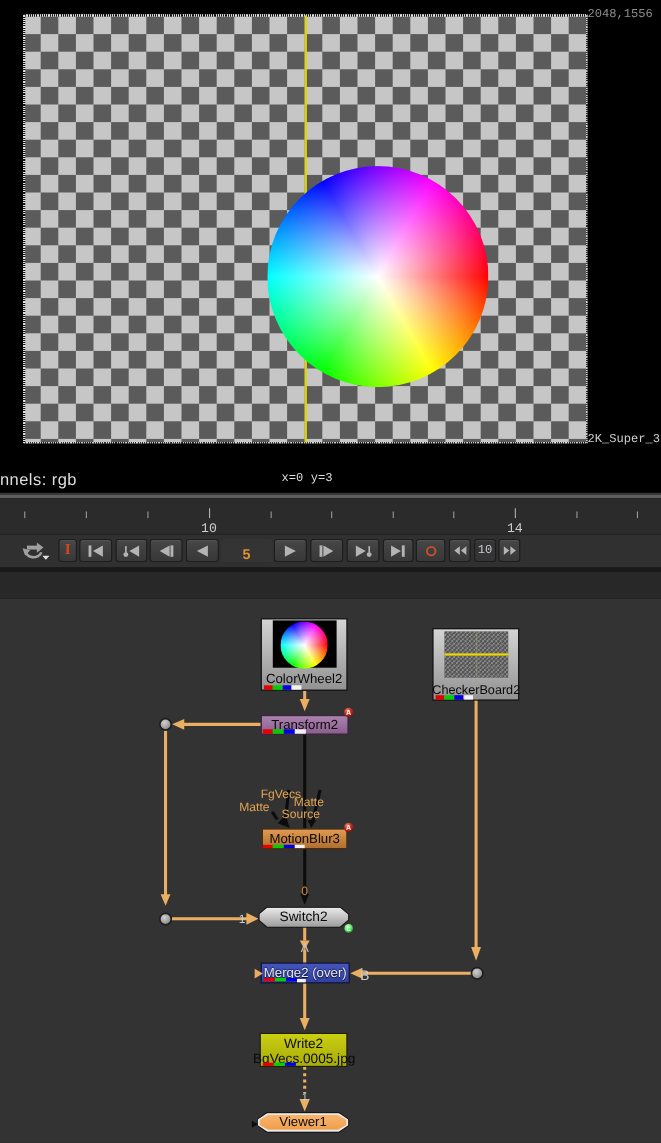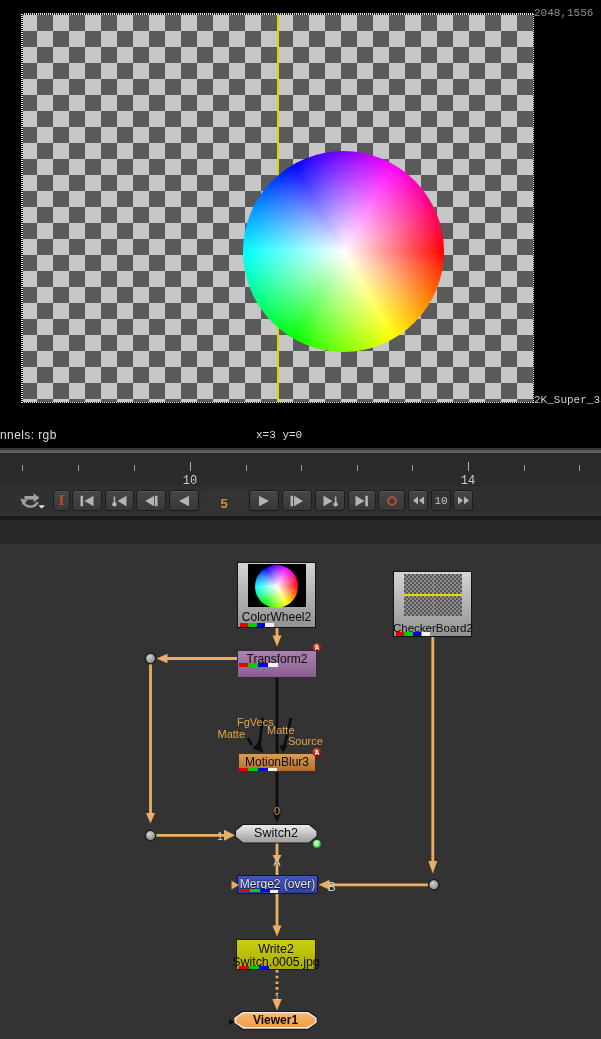--- a/index.html
+++ b/index.html
@@ -6,21 +6,21 @@
  background:repeating-conic-gradient(#5b5b5b 0% 25%, #c6c6c6 0% 50%);background-size:32px 32px;background-position:0 2px;}
 .antH{left:21px;width:513px;height:1.5px;background:repeating-linear-gradient(90deg,#0e0e0e 0 1px,#e4e4e4 1px 2px);}
 .antV{top:13px;width:1.5px;height:390px;background:repeating-linear-gradient(180deg,#0e0e0e 0 1px,#e4e4e4 1px 2px);}
 #yline{left:277px;top:14px;width:1.5px;height:388px;background:#ddd600;}
 #wheel{left:243px;top:151px;width:201px;height:201px;border-radius:50%;
  background:radial-gradient(closest-side,rgba(255,255,255,1) 0%,rgba(255,255,255,0) 100%),
  conic-gradient(from 0deg,hsl(270,100%,50%),hsl(300,100%,50%) 30deg,hsl(330,100%,50%) 60deg,hsl(0,100%,50%) 90deg,hsl(30,100%,50%) 120deg,hsl(60,100%,50%) 150deg,hsl(90,100%,50%) 180deg,hsl(120,100%,50%) 210deg,hsl(150,100%,50%) 240deg,hsl(180,100%,50%) 270deg,hsl(210,100%,50%) 300deg,hsl(240,100%,50%) 330deg,hsl(270,100%,50%) 360deg);}
 .mono{font-family:"Liberation Mono",monospace;}
 #res{left:534px;top:7px;font-size:11px;color:#8e8e8e;}
 #fmt{left:534px;top:394px;font-size:11px;color:#cfcfcf;white-space:nowrap;}
-#st1{left:0px;top:427.5px;font-size:12px;color:#dedede;letter-spacing:0.4px;}
+#st1{left:0px;top:427.5px;font-size:15px;color:#dedede;letter-spacing:0.4px;}
 #st2{left:256px;top:429px;font-size:11px;color:#dedede;}
 #hl1{left:0;top:448px;width:601px;height:1.5px;background:#383838;}
 #hl1b{left:0;top:449.5px;width:601px;height:3.5px;background:#5e5e5e;}
 #tlbg{left:0;top:453px;width:601px;height:33px;background:#2b2b2b;}
 #tlbg2{left:0;top:486px;width:601px;height:30px;background:#303030;}
 #sep1{left:0;top:516px;width:601px;height:4px;background:#1a1a1a;}
 #band{left:0;top:520px;width:601px;height:24px;background:#282828;}
 #graph{left:0;top:544px;width:601px;height:495px;background:#333333;}
 .tick{top:465px;width:1px;height:6px;background:#9a9a9a;}
 .tick.tall{top:462px;height:9px;width:1.5px;background:#b0b0b0;}
@@ -42,21 +42,21 @@
 <div class="abs" id="vimg"></div>
 <div class="abs antH" style="top:13px"></div>
 <div class="abs antH" style="top:401.5px"></div>
 <div class="abs antV" style="left:21px"></div>
 <div class="abs antV" style="left:532.5px"></div>
 <div class="abs" id="yline"></div>
 <div class="abs" id="wheel"></div>
 <div class="abs mono" id="res">2048,1556</div>
 <div class="abs mono" id="fmt">2K_Super_35</div>
 <div class="abs" id="st1">nnels: rgb</div>
-<div class="abs mono" id="st2">x=3 y=0</div>
+<div class="abs mono" id="st2">x=0 y=3</div>
 <div class="abs" id="hl1"></div>
 <div class="abs" id="hl1b"></div>
 <div class="abs" id="tlbg"></div>
 <div class="abs" id="tlbg2"></div>
 <div class="abs" id="sep1"></div>
 <div class="abs" id="band"></div>
 <div class="abs" id="graph"></div>
 
 <div class="abs tick" style="left:22px"></div>
 <div class="abs tick" style="left:78px"></div>
@@ -214,21 +214,21 @@
 <div class="abs" style="left:393px;top:571px;width:79px;height:65.5px;box-sizing:border-box;background:linear-gradient(#d4d4d4,#929292);border:1px solid #141414;"></div>
 <div class="abs" style="left:404px;top:574px;width:58px;height:42px;background-color:#8e8e8e;background-image:radial-gradient(circle at 25% 25%, #555555 29%, rgba(0,0,0,0) 33%),radial-gradient(circle at 75% 75%, #555555 29%, rgba(0,0,0,0) 33%);background-size:4px 4px;"></div>
 <div class="abs" style="left:433px;top:574px;width:1.2px;height:42px;background:rgba(165,165,120,0.55);"></div>
 <div class="abs" style="left:404px;top:593.5px;width:58px;height:2px;background:#ecd800;"></div>
 <div class="abs nlab" style="left:393px;top:622px;width:79px;font-size:11.5px;">CheckerBoard2</div>
 <div class="abs chip" style="left:395.7px;top:632px;width:8.6px;height:3.8px;background:#e80000;"></div>
 <div class="abs chip" style="left:404.3px;top:632px;width:8.6px;height:3.8px;background:#00d000;"></div>
 <div class="abs chip" style="left:412.9px;top:632px;width:8.6px;height:3.8px;background:#0000e8;"></div>
 <div class="abs chip" style="left:421.5px;top:632px;width:8.6px;height:3.8px;background:#f2f2f2;"></div>
 
-<div class="abs nlab" style="left:237px;top:649.5px;width:80px;height:28px;box-sizing:border-box;background:linear-gradient(#ab82ae,#8a5f8f);border:1px solid #3c2440;line-height:16px;">Transform2</div>
+<div class="abs nlab" style="left:237px;top:649.5px;width:80px;height:18px;box-sizing:border-box;background:linear-gradient(#ab82ae,#8a5f8f);border:1px solid #3c2440;line-height:16px;">Transform2</div>
 <div class="abs chip" style="left:238.5px;top:663.2px;width:9.8px;height:3.6px;background:#e80000;"></div>
 <div class="abs chip" style="left:248.3px;top:663.2px;width:9.8px;height:3.6px;background:#00d000;"></div>
 <div class="abs chip" style="left:258.1px;top:663.2px;width:9.8px;height:3.6px;background:#0000e8;"></div>
 <div class="abs chip" style="left:267.9px;top:663.2px;width:9.8px;height:3.6px;background:#f2f2f2;"></div>
 
 <div class="abs nlab" style="left:238px;top:753px;width:78px;height:19px;box-sizing:border-box;background:linear-gradient(#e09a52,#b06f2e);border:1px solid #4a2c10;line-height:17px;">MotionBlur3</div>
 <div class="abs chip" style="left:238.5px;top:767.6px;width:9.7px;height:3.6px;background:#e80000;"></div>
 <div class="abs chip" style="left:248.2px;top:767.6px;width:9.7px;height:3.6px;background:#00d000;"></div>
 <div class="abs chip" style="left:257.9px;top:767.6px;width:9.7px;height:3.6px;background:#0000e8;"></div>
 <div class="abs chip" style="left:267.6px;top:767.6px;width:9.7px;height:3.6px;background:#f2f2f2;"></div>
@@ -238,29 +238,29 @@
 <div class="abs nlab" style="left:234.5px;top:824px;width:83px;line-height:19.5px;font-size:12.5px;">Switch2</div>
 
 <div class="abs" style="left:237px;top:875px;width:81px;height:19px;box-sizing:border-box;background:linear-gradient(#4456bd,#3040a0);border:1px solid #10123e;color:#e8e8f2;font-size:12px;text-align:center;line-height:17px;text-shadow:0 1px 1px rgba(0,0,0,0.9),0 -1px 1px rgba(0,0,0,0.5);">Merge2 (over)</div>
 <div class="abs chip" style="left:239.5px;top:888.5px;width:10px;height:3.3px;background:#e80000;"></div>
 <div class="abs chip" style="left:249.5px;top:888.5px;width:10px;height:3.3px;background:#00d000;"></div>
 <div class="abs chip" style="left:259.5px;top:888.5px;width:10px;height:3.3px;background:#0000e8;"></div>
 <div class="abs chip" style="left:269.5px;top:889.5px;width:8.5px;height:3.3px;background:#f2f2f2;"></div>
 
 <div class="abs" style="left:236px;top:939px;width:80px;height:31px;box-sizing:border-box;background:linear-gradient(#cace12,#a8ac0a);border:1px solid #202000;"></div>
 <div class="abs nlab" style="left:236px;top:941.5px;width:80px;font-size:12.4px;">Write2</div>
-<div class="abs nlab" style="left:230px;top:955px;width:92px;font-size:12.4px;">Switch.0005.jpg</div>
+<div class="abs nlab" style="left:230px;top:955px;width:92px;font-size:12.4px;">BgVecs.0005.jpg</div>
 <div class="abs chip" style="left:239px;top:965.5px;width:10px;background:#e80000;"></div>
 <div class="abs chip" style="left:249px;top:965.5px;width:10px;background:#00d000;"></div>
 <div class="abs chip" style="left:259px;top:965.5px;width:10px;background:#0000e8;"></div>
 
 <div class="abs" id="viewerhex1"></div>
 <div class="abs" id="viewerhex2"></div>
 <div class="abs" id="viewerhex3"></div>
-<div class="abs nlab" style="left:233px;top:1010.5px;width:85px;line-height:19.5px;font-weight:bold;">Viewer1</div>
+<div class="abs nlab" style="left:233px;top:1010.5px;width:85px;line-height:19.5px;">Viewer1</div>
 
 <svg class="abs" style="left:0;top:542px" width="601" height="497" fill="none">
 <defs>
 <radialGradient id="rdot2" cx="0.38" cy="0.3" r="0.75">
         <stop offset="0" stop-color="#e89a8a"></stop>
         <stop offset="0.45" stop-color="#c62e1e"></stop>
         <stop offset="1" stop-color="#6e100a"></stop>
       </radialGradient>
 <radialGradient id="grdot2" cx="0.38" cy="0.3" r="0.75">
         <stop offset="0" stop-color="#ccffcc"></stop>
@@ -274,18 +274,18 @@
 <text x="317" y="212.8" font-family="Liberation Sans" font-size="6.5" font-weight="bold" fill="#f4f4f4" text-anchor="middle">A</text>
 <circle cx="317" cy="302" r="3.9" fill="url(#grdot2)"></circle>
 <text x="317" y="304.3" font-family="Liberation Sans" font-size="5.5" font-weight="bold" fill="#e8ffe8" text-anchor="middle">C</text>
 <polygon points="231.5,338.7 231.5,347.5 239,343" fill="#e8ab5f"></polygon>
 <polygon points="229,476.8 229,483.2 234.5,480" fill="#0c0c0c"></polygon>
 </svg>
 
 <div class="abs olab" style="left:217.5px;top:727.5px;">Matte</div>
 <div class="abs olab" style="left:267px;top:723.5px;">Matte</div>
 <div class="abs olab" style="left:237px;top:716px;">FgVecs</div>
-<div class="abs olab" style="left:288px;top:735.3px;">Source</div>
+<div class="abs olab" style="left:256px;top:735.3px;">Source</div>
 <div class="abs olab" style="left:269.5px;top:804.5px;width:15px;text-align:center;color:#c8882f;">0</div>
 <div class="abs olab" style="left:217px;top:829.5px;font-size:11px;color:#b9d3e2;">1</div>
 <div class="abs olab" style="left:327.5px;top:879.5px;color:#cfcfcf;font-size:12.5px;">B</div>
 <div class="abs olab" style="left:269px;top:856px;width:16px;text-align:center;color:#c6c6c6;font-size:11px;">A</div>
 <div class="abs" style="left:271px;top:991.5px;width:12px;text-align:center;color:#bcd3e8;font-size:9px;">1</div>
 
 </body></html>

